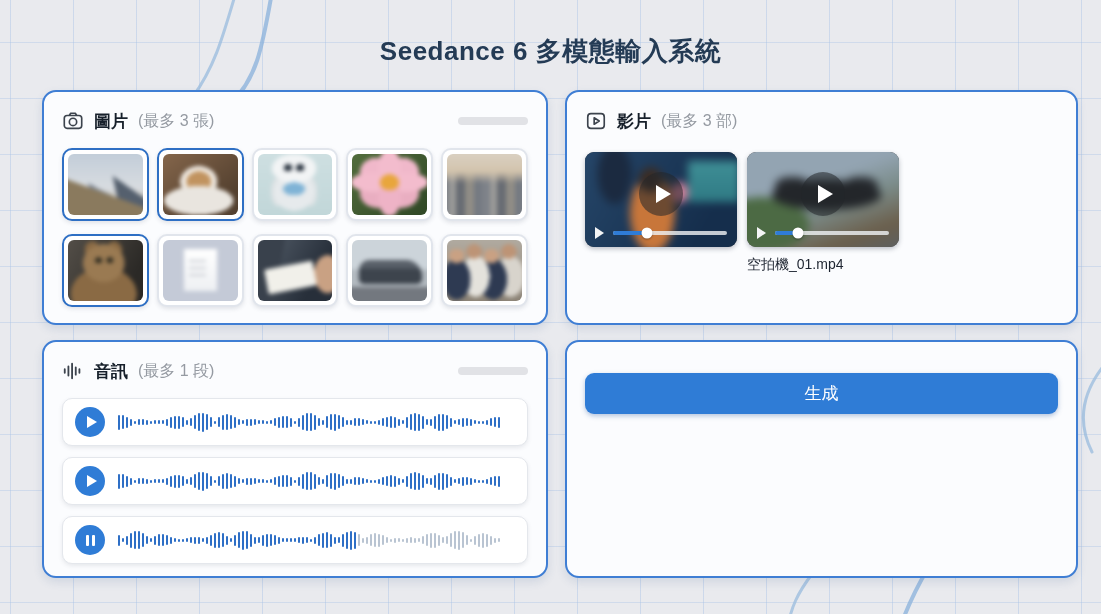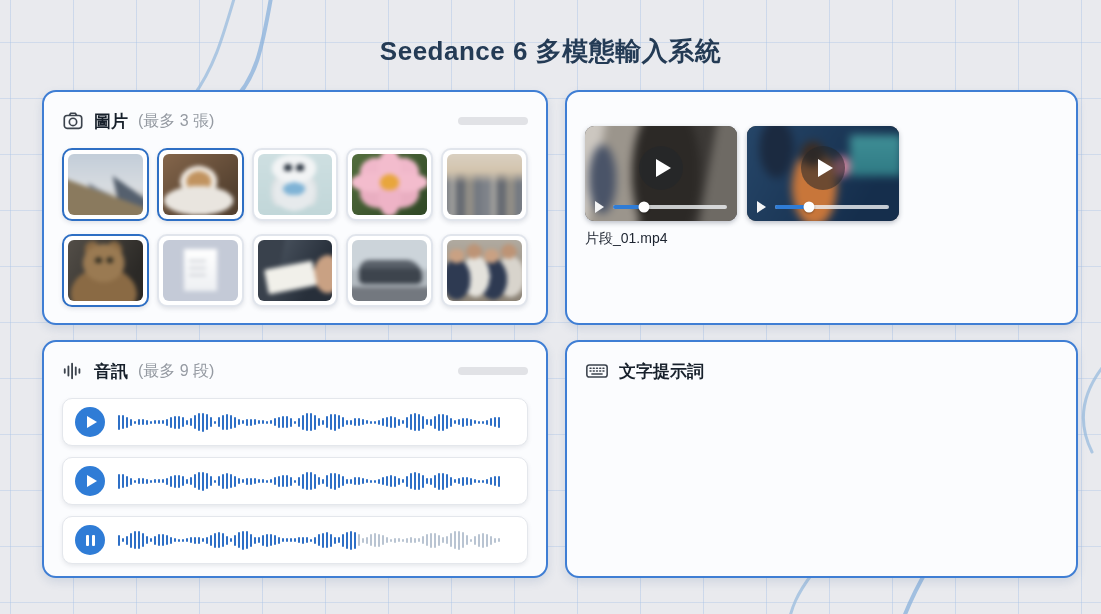--- a/index.html
+++ b/index.html
@@ -295,64 +295,74 @@
       </div>
     <div class="thumb">
         <div class="thumb-inner">
           <div class="art art-people"></div>
         </div>
       </div>
   </div>
 </section>
 
 <section class="panel panel-videos">
+  <div class="panel-header">
+    <span class="header-icon">
+      <svg width="22" height="22" viewBox="0 0 24 24" fill="none" stroke="#3c434d" stroke-width="1.8" stroke-linejoin="round">
+        <rect x="3" y="4" width="18" height="16" rx="3.5"></rect>
+        <path d="M10 8.5 L15.5 12 L10 15.5 Z"></path>
+      </svg>
+    </span>
+    <span class="panel-title">影片</span>
+    <span class="panel-limit">(最多 3 部)</span>
+  </div>
   <div class="video-row">
 
-    <div class="video-item">
-      <div class="video-thumb">
-        <div class="vart vart-street"></div>
-        <div class="play-overlay"></div>
-        <div class="video-controls">
-          <span class="mini-play"></span>
-          <span class="seek-track">
-            <span class="seek-fill" style="width: 27%;"></span>
-            <span class="seek-knob" style="left: 27%;"></span>
-          </span>
-        </div>
-      </div>
-      <div class="video-name">片段_01.mp4</div>
-    </div>
 
     <div class="video-item">
       <div class="video-thumb">
         <div class="vart vart-animation"></div>
         <div class="play-overlay"></div>
         <div class="video-controls">
           <span class="mini-play"></span>
           <span class="seek-track">
             <span class="seek-fill" style="width: 30%;"></span>
             <span class="seek-knob" style="left: 30%;"></span>
           </span>
         </div>
       </div>
     </div>
 
+    <div class="video-item">
+      <div class="video-thumb">
+        <div class="vart vart-drone"></div>
+        <div class="play-overlay"></div>
+        <div class="video-controls">
+          <span class="mini-play"></span>
+          <span class="seek-track">
+            <span class="seek-fill" style="width: 20%;"></span>
+            <span class="seek-knob" style="left: 20%;"></span>
+          </span>
+        </div>
+      </div>
+      <div class="video-name">空拍機_01.mp4</div>
+    </div>
 
   </div>
 </section>
 
 <section class="panel panel-audio">
   <div class="panel-header">
     <span class="header-icon">
       <svg width="22" height="22" viewBox="0 0 24 24" fill="none" stroke="#3c434d" stroke-width="2" stroke-linecap="round">
         <path d="M3 10 v4 M7 7 v10 M11 4 v16 M15 8 v8 M19 10 v4"></path>
       </svg>
     </span>
     <span class="panel-title">音訊</span>
-    <span class="panel-limit">(最多 9 段)</span>
+    <span class="panel-limit">(最多 1 段)</span>
     <span class="spacer"></span>
     <span class="pill">
       <span class="pill-fill" style="width: 65%;"></span>
     </span>
   </div>
   <div class="audio-list">
 
     <div class="audio-card">
       <button class="audio-btn">
           <span class="tri"></span>
@@ -665,22 +675,14 @@
           <i class="faded" style="height: 9px;"></i>
           <i class="faded" style="height: 5px;"></i>
           <i class="faded" style="height: 4px;"></i>
         </div>
     </div>
 
   </div>
 </section>
 
 <section class="panel panel-prompt">
-  <div class="panel-header">
-    <span class="header-icon">
-      <svg width="24" height="22" viewBox="0 0 26 22" fill="none" stroke="#3c434d" stroke-width="1.7" stroke-linecap="round" stroke-linejoin="round">
-        <rect x="2" y="4.5" width="22" height="13" rx="2.5"></rect>
-        <path d="M5.5 8 h1 M9 8 h1 M12.5 8 h1 M16 8 h1 M19.5 8 h1 M5.5 11 h1 M9 11 h1 M12.5 11 h1 M16 11 h1 M19.5 11 h1 M7.5 14.2 h11"></path>
-      </svg>
-    </span>
-    <span class="panel-title">文字提示詞</span>
-  </div>
+  <button class="generate-btn">生成</button>
 </section>
 
 </body></html>

